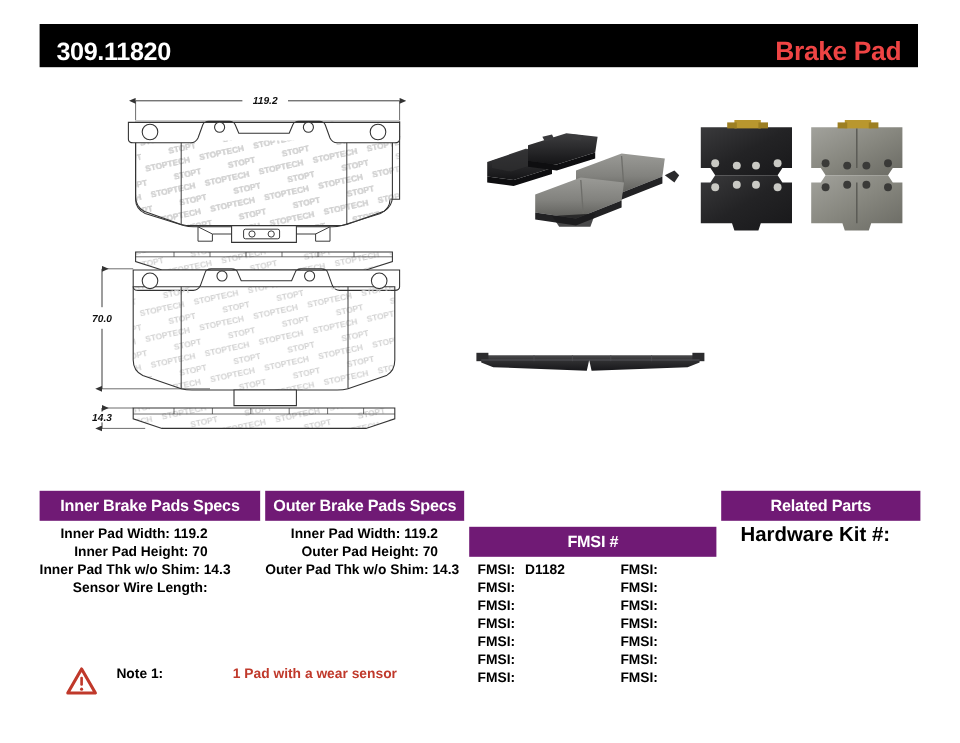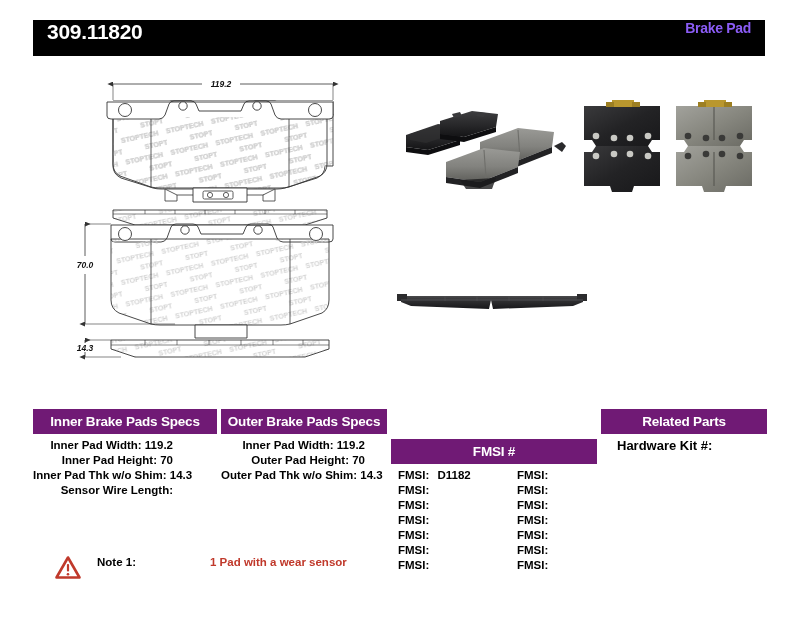--- a/index.html
+++ b/index.html
@@ -11,29 +11,29 @@
     position:relative;
     overflow:hidden;
     -webkit-font-smoothing:antialiased;
   }
   .page{position:absolute;left:0;top:0;width:800px;height:619px;}
 
   
   .header-bar{
     position:absolute;left:33px;top:20px;width:732px;height:36px;
     background:#000000;
-    display:flex;align-items:flex-start;justify-content:space-between;
+    display:flex;align-items:flex-end;justify-content:space-between;
     padding:0 14px;box-sizing:border-box;gap:13px;
   }
   .header-part-number{
     color:#ffffff;font-size:21px;font-weight:bold;letter-spacing:-0.3px;
     font-family:"Liberation Sans", sans-serif;
   }
   .header-title{
-    color:#8b5cf6;font-size:14px;font-weight:bold;letter-spacing:-0.3px;
+    color:#ef4444;font-size:22px;font-weight:bold;letter-spacing:-0.3px;
     font-family:"Liberation Sans", sans-serif;
   }
 
   
   .media-area{position:absolute;left:0;top:60px;width:800px;height:330px;}
 
   .drawing-block{position:absolute;}
   .photo-block{position:absolute;}
 
   svg{display:block;overflow:visible;}
@@ -71,32 +71,32 @@
 
   .fmsi-wrap{display:flex;padding-left:7px;gap:21px;}
   .fmsi-col{width:98px;flex:none;}
   .fmsi-line{
     font-size:11.5px;font-weight:bold;line-height:15px;white-space:nowrap;
   }
   .fmsi-label{display:inline-block;}
   .fmsi-value{display:inline-block;padding-left:5px;}
 
   .related-line{
-    font-size:13px;font-weight:bold;line-height:15px;
+    font-size:17px;font-weight:bold;line-height:15px;
     white-space:nowrap;padding-left:16px;
   }
 
   
   .notes{
     position:absolute;left:55px;top:553px;width:420px;
     display:flex;align-items:flex-start;
   }
   .warn-icon{flex:none;width:26px;height:26px;margin-top:2px;}
   .notes-text{margin-left:16px;padding-top:1px;}
-  .note-row{display:flex;line-height:16px;white-space:nowrap;gap:16px;}
+  .note-row{display:flex;line-height:16px;white-space:nowrap;}
   .note-label{font-size:11.5px;font-weight:bold;width:46px;flex:none;}
   .note-value{font-size:11.5px;font-weight:bold;color:#c0392b;padding-left:7px;margin-left:44px;}
 
   .dim-text{font-family:"Liberation Sans", sans-serif;font-size:8.5px;font-weight:bold;font-style:italic;fill:#111;}
 </style>
 </head>
 <body>
 
 <div class="page">
 

